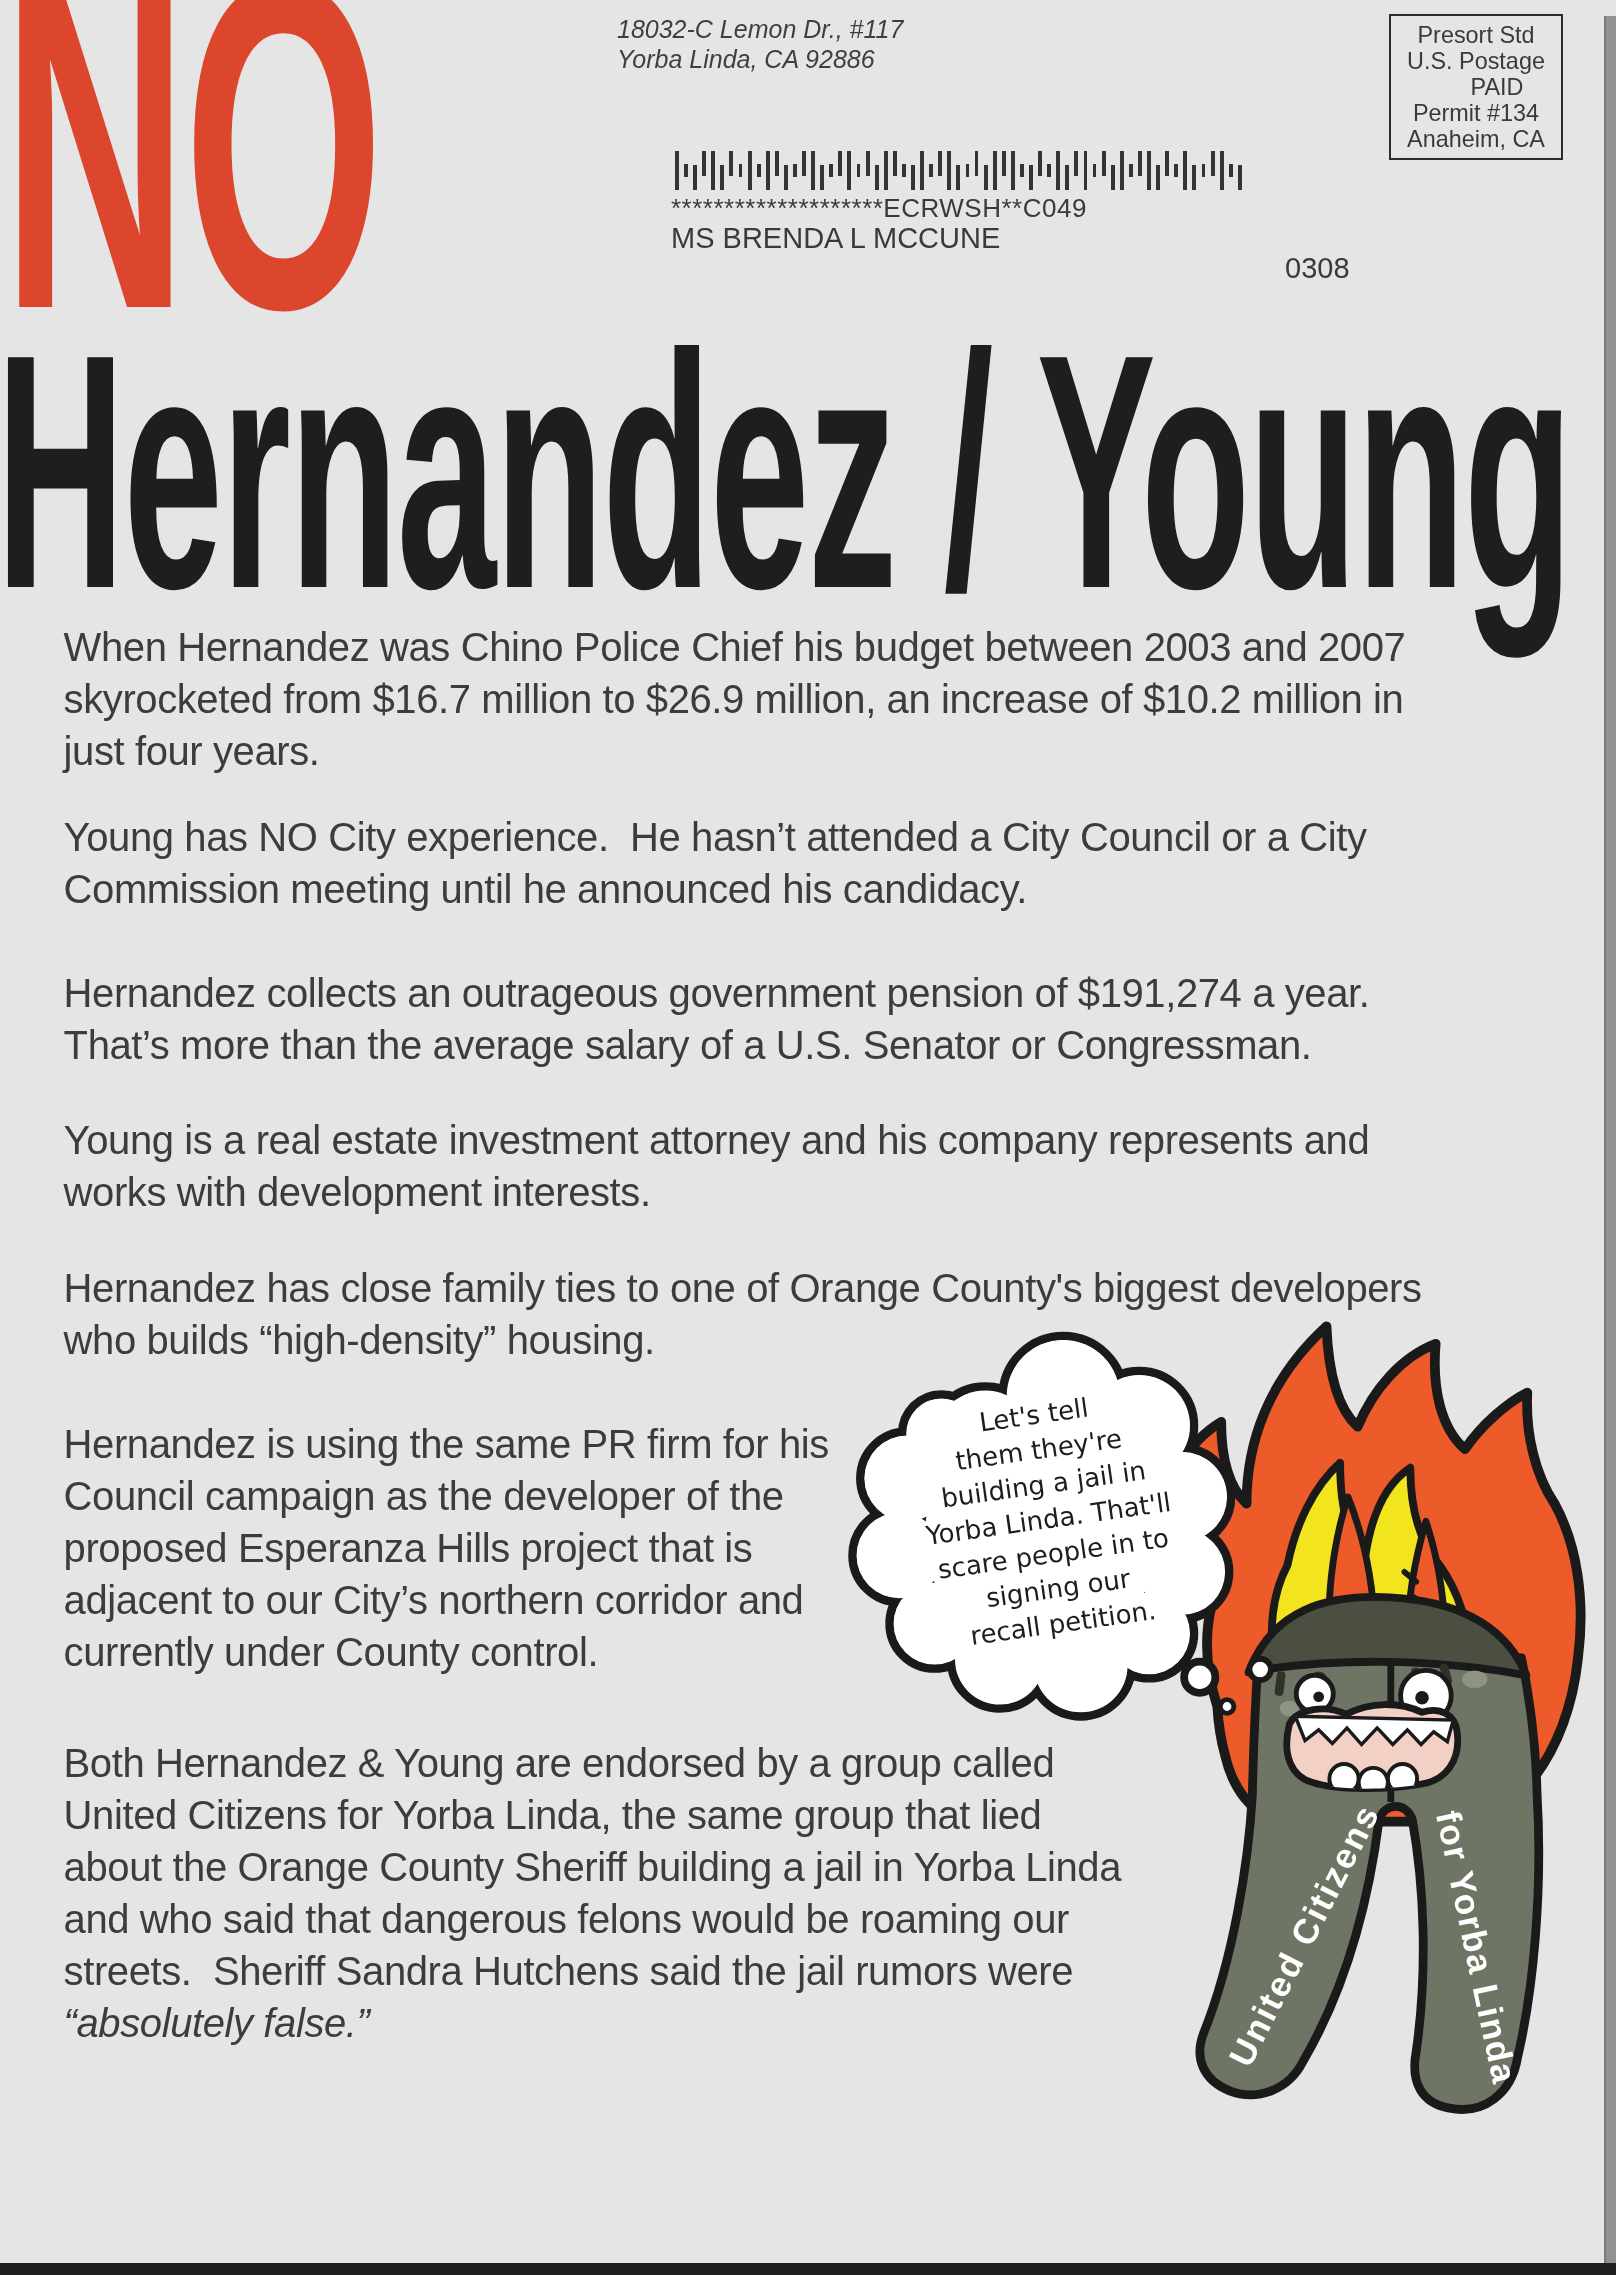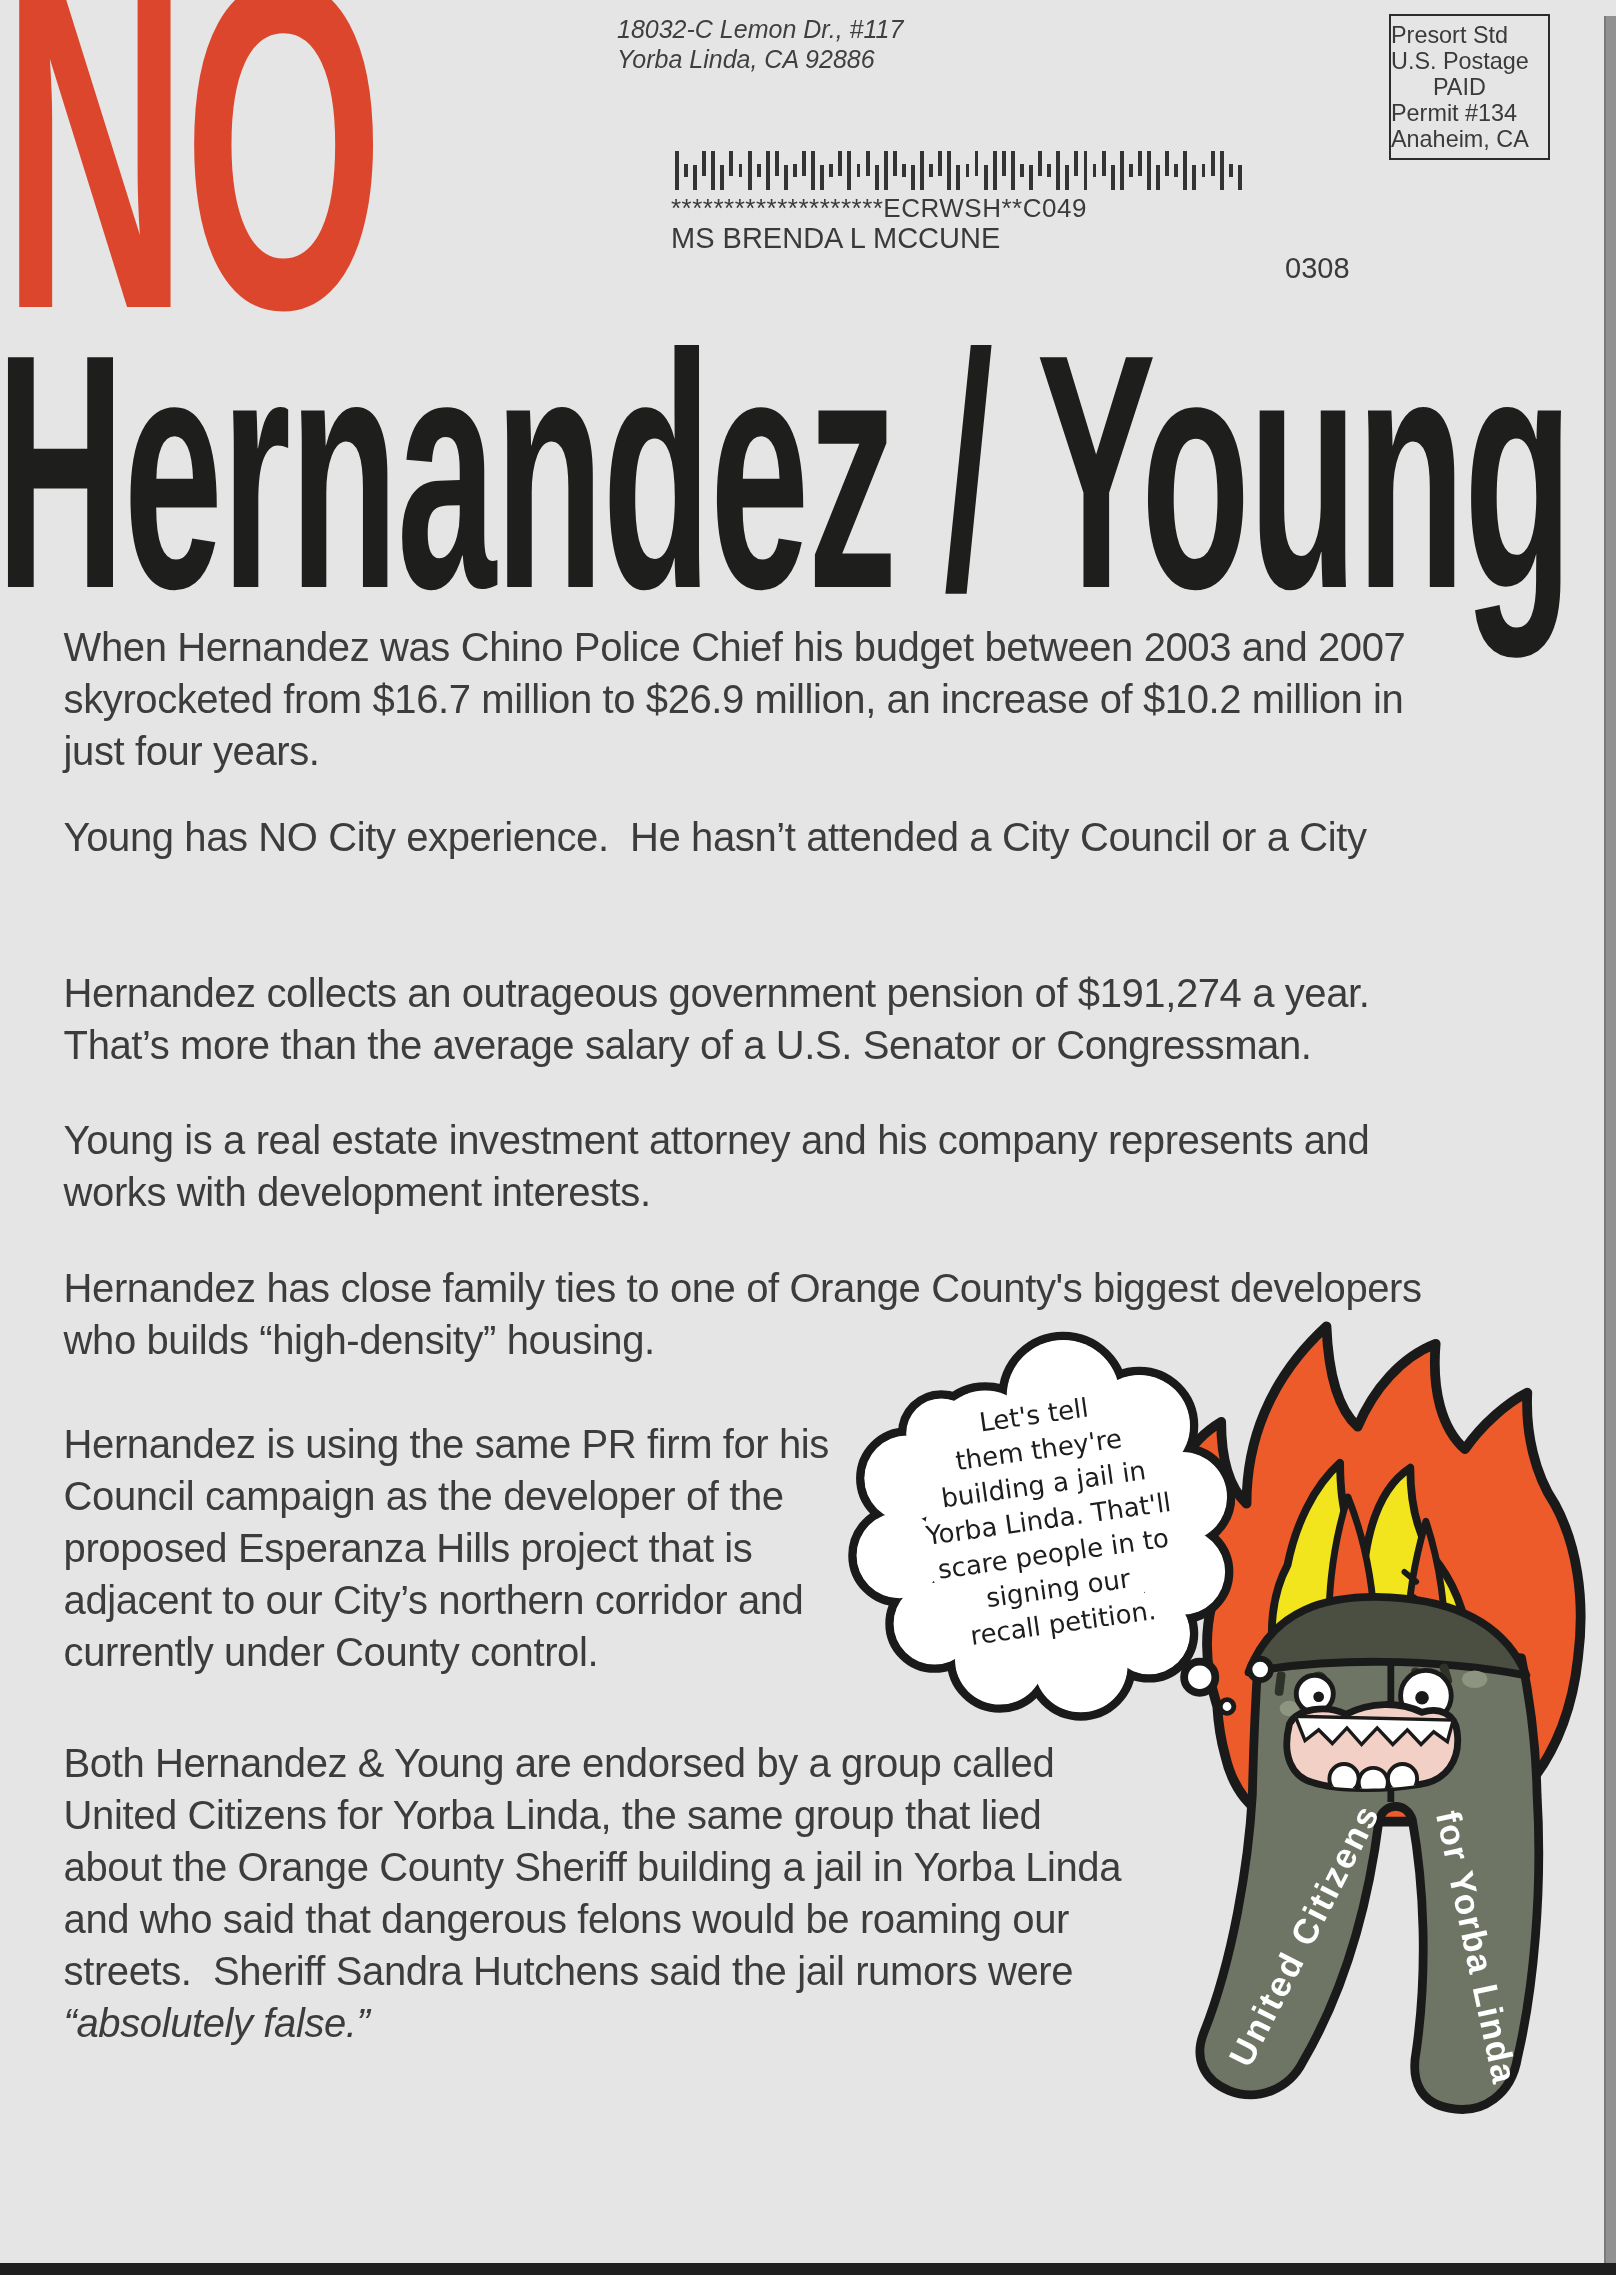--- a/index.html
+++ b/index.html
@@ -27,22 +27,22 @@
   #barcode{position:absolute;left:675px;top:151px;height:39px;display:flex;align-items:center;}
   .bc-bar{display:inline-block;width:3.9px;margin-right:5.2px;background:#343434;}
   .bc-F{height:39px;}
   .bc-A{height:25px;align-self:flex-start;}
   .bc-D{height:25px;align-self:flex-end;}
   .bc-T{height:13.7px;}
   #endorsement-line{position:absolute;left:671px;top:193px;font-size:26px;color:#3a3a3a;letter-spacing:0.5px;}
   #recipient-line{position:absolute;left:671px;top:222px;font-size:29px;color:#3a3a3a;}
   #sort-code{position:absolute;left:1285px;top:220px;font-size:29px;color:#3a3a3a;margin-top:32px;}
   #postage-box{
-    position:absolute;left:1389px;top:13.7px;width:161px;height:146px;
-    border:2.9px solid #2b2b2b;box-sizing:border-box;
+    position:absolute;left:1389px;top:13.7px;width:174px;height:146px;
+    border:2.9px solid #2b2b2b;box-sizing:border-box;text-align:center;
     font-size:23.4px;line-height:26px;padding-top:5.9px;color:#3a3a3a;
   }
   .pb-bold{font-weight:normal;margin-left:42px;}
   
   .para{position:absolute;left:17.6px;font-size:40px;line-height:52px;letter-spacing:-0.4px;color:#3c3c3c;margin-left:46px;}
   .para .line{white-space:pre;}
   .line.italic{font-style:italic;}
   .p0{top:621px}.p1{top:811px}.p2{top:967px}.p3{top:1114px}
   .p4{top:1262px}.p5{top:1418px}.p6{top:1737px}
   
@@ -148,20 +148,21 @@
     </div>
 
   <div id="body-copy">
       <div class="para p0">
         <div class="line">When Hernandez was Chino Police Chief his budget between 2003 and 2007</div>
         <div class="line">skyrocketed from $16.7 million to $26.9 million, an increase of $10.2 million in</div>
         <div class="line">just four years.</div>
       </div>
       <div class="para p1">
         <div class="line">Young has NO City experience.  He hasn’t attended a City Council or a City</div>
+        <div class="line">Commission meeting until he announced his candidacy.</div>
       </div>
       <div class="para p2">
         <div class="line">Hernandez collects an outrageous government pension of $191,274 a year.</div>
         <div class="line">That’s more than the average salary of a U.S. Senator or Congressman.</div>
       </div>
       <div class="para p3">
         <div class="line">Young is a real estate investment attorney and his company represents and</div>
         <div class="line">works with development interests.</div>
       </div>
       <div class="para p4">

